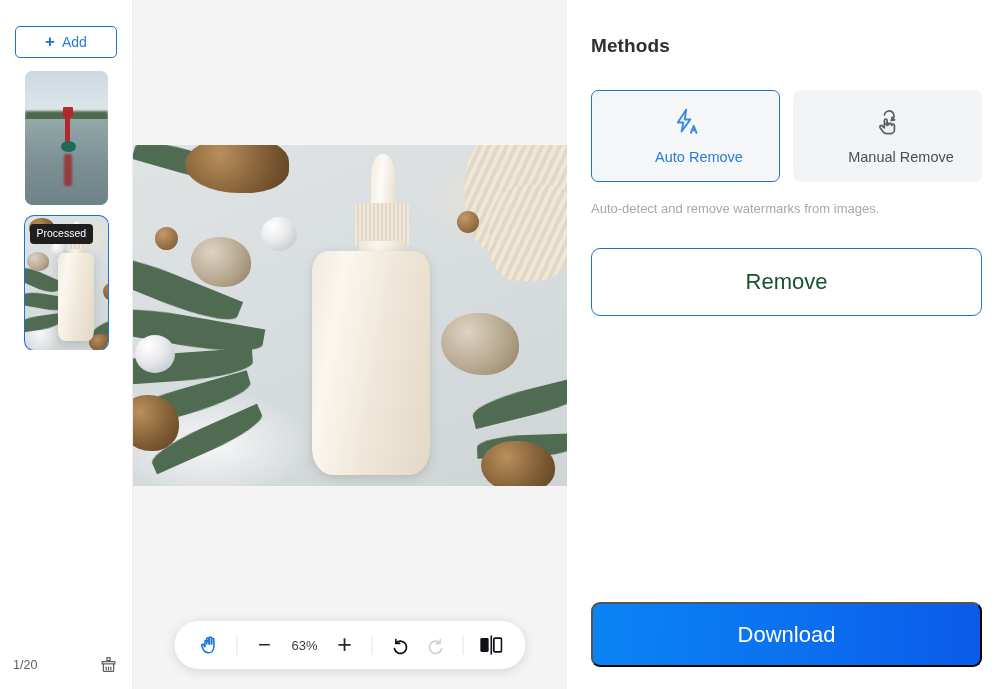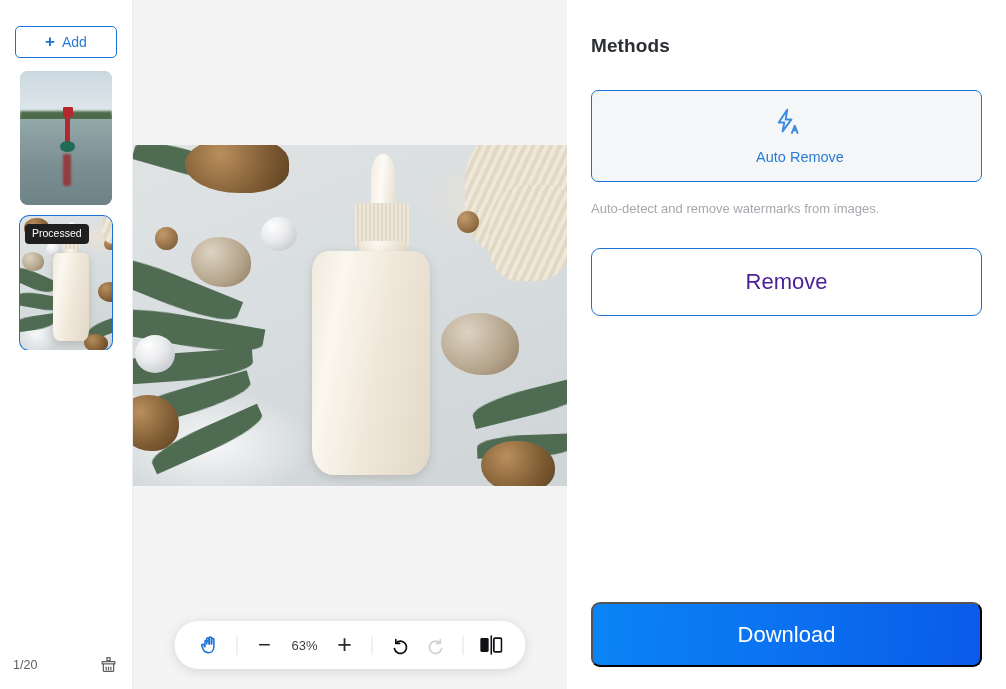--- a/index.html
+++ b/index.html
@@ -63,21 +63,21 @@
     width: 133px;
     display: flex;
     flex-direction: column;
     align-items: center;
     gap: 11px;
     overflow: hidden;
   }
 
   .thumb {
     position: relative;
-    width: 92px;
+    width: 83px;
     height: 134px;
     border-radius: 8px;
     overflow: hidden;
     cursor: pointer;
     background: #d9dde0;
   }
   .thumb.selected {
     outline: 2.5px solid #1a73d4;
     outline-offset: -1px;
     border-radius: 9px;
@@ -251,21 +251,21 @@
     line-height: 1.4;
   }
 
   .remove-button {
     margin-top: 30px;
     width: 100%;
     height: 68px;
     border: 1.5px solid #1a73d4;
     border-radius: 9px;
     background: #ffffff;
-    color: #4c1d95;
+    color: #14532d;
     font-size: 22px;
     display: flex;
     align-items: center;
     justify-content: center;
     cursor: pointer;
     user-select: none;
   }
 
   .download-button {
     position: absolute;
@@ -443,20 +443,30 @@
       <div class="method-card active">
         <span>
           <svg width="30" height="30" viewBox="0 0 28 28" fill="none" stroke="#3d8be0" stroke-width="1.8" stroke-linecap="round" stroke-linejoin="round">
             <path d="M14.2 2.6 6.3 14.4h5.2l-1.6 8.4 8.2-11.2h-5.3z"></path>
             <path d="M18.6 24.2l2.6-6.6 2.6 6.6M19.6 21.7h3.2"></path>
           </svg>
         </span>
         <span class="method-label">Auto Remove</span>
       </div>
 
+      <div class="method-card">
+        <span>
+          <svg width="30" height="30" viewBox="0 0 28 28" fill="none" stroke="#5a5e63" stroke-width="1.6" stroke-linecap="round" stroke-linejoin="round">
+            <path d="M10.6 7.3a4.6 4.6 0 1 1 6.6 5.1"></path>
+            <path d="M17.9 9.6l-.7 3 3-.6"></path>
+            <path d="M13.2 17.2v-4.6a1.3 1.3 0 0 0-2.6 0v6.9l-2.2-2a1.3 1.3 0 0 0-1.8 1.8l3.2 4.2c.6.8 1.6 1.3 2.6 1.3h4.2a3.4 3.4 0 0 0 3.4-3.4v-4.2a1.3 1.3 0 0 0-2.6 0v-.6a1.3 1.3 0 0 0-2.6 0v-.5a1.3 1.3 0 0 0-2.6 0"></path>
+          </svg>
+        </span>
+        <span class="method-label">Manual Remove</span>
+      </div>
     </div>
 
     <p class="method-desc">Auto-detect and remove watermarks from images.</p>
 
     <button class="remove-button">Remove</button>
 
     <button class="download-button">Download</button>
   </section>
 
 </div>

